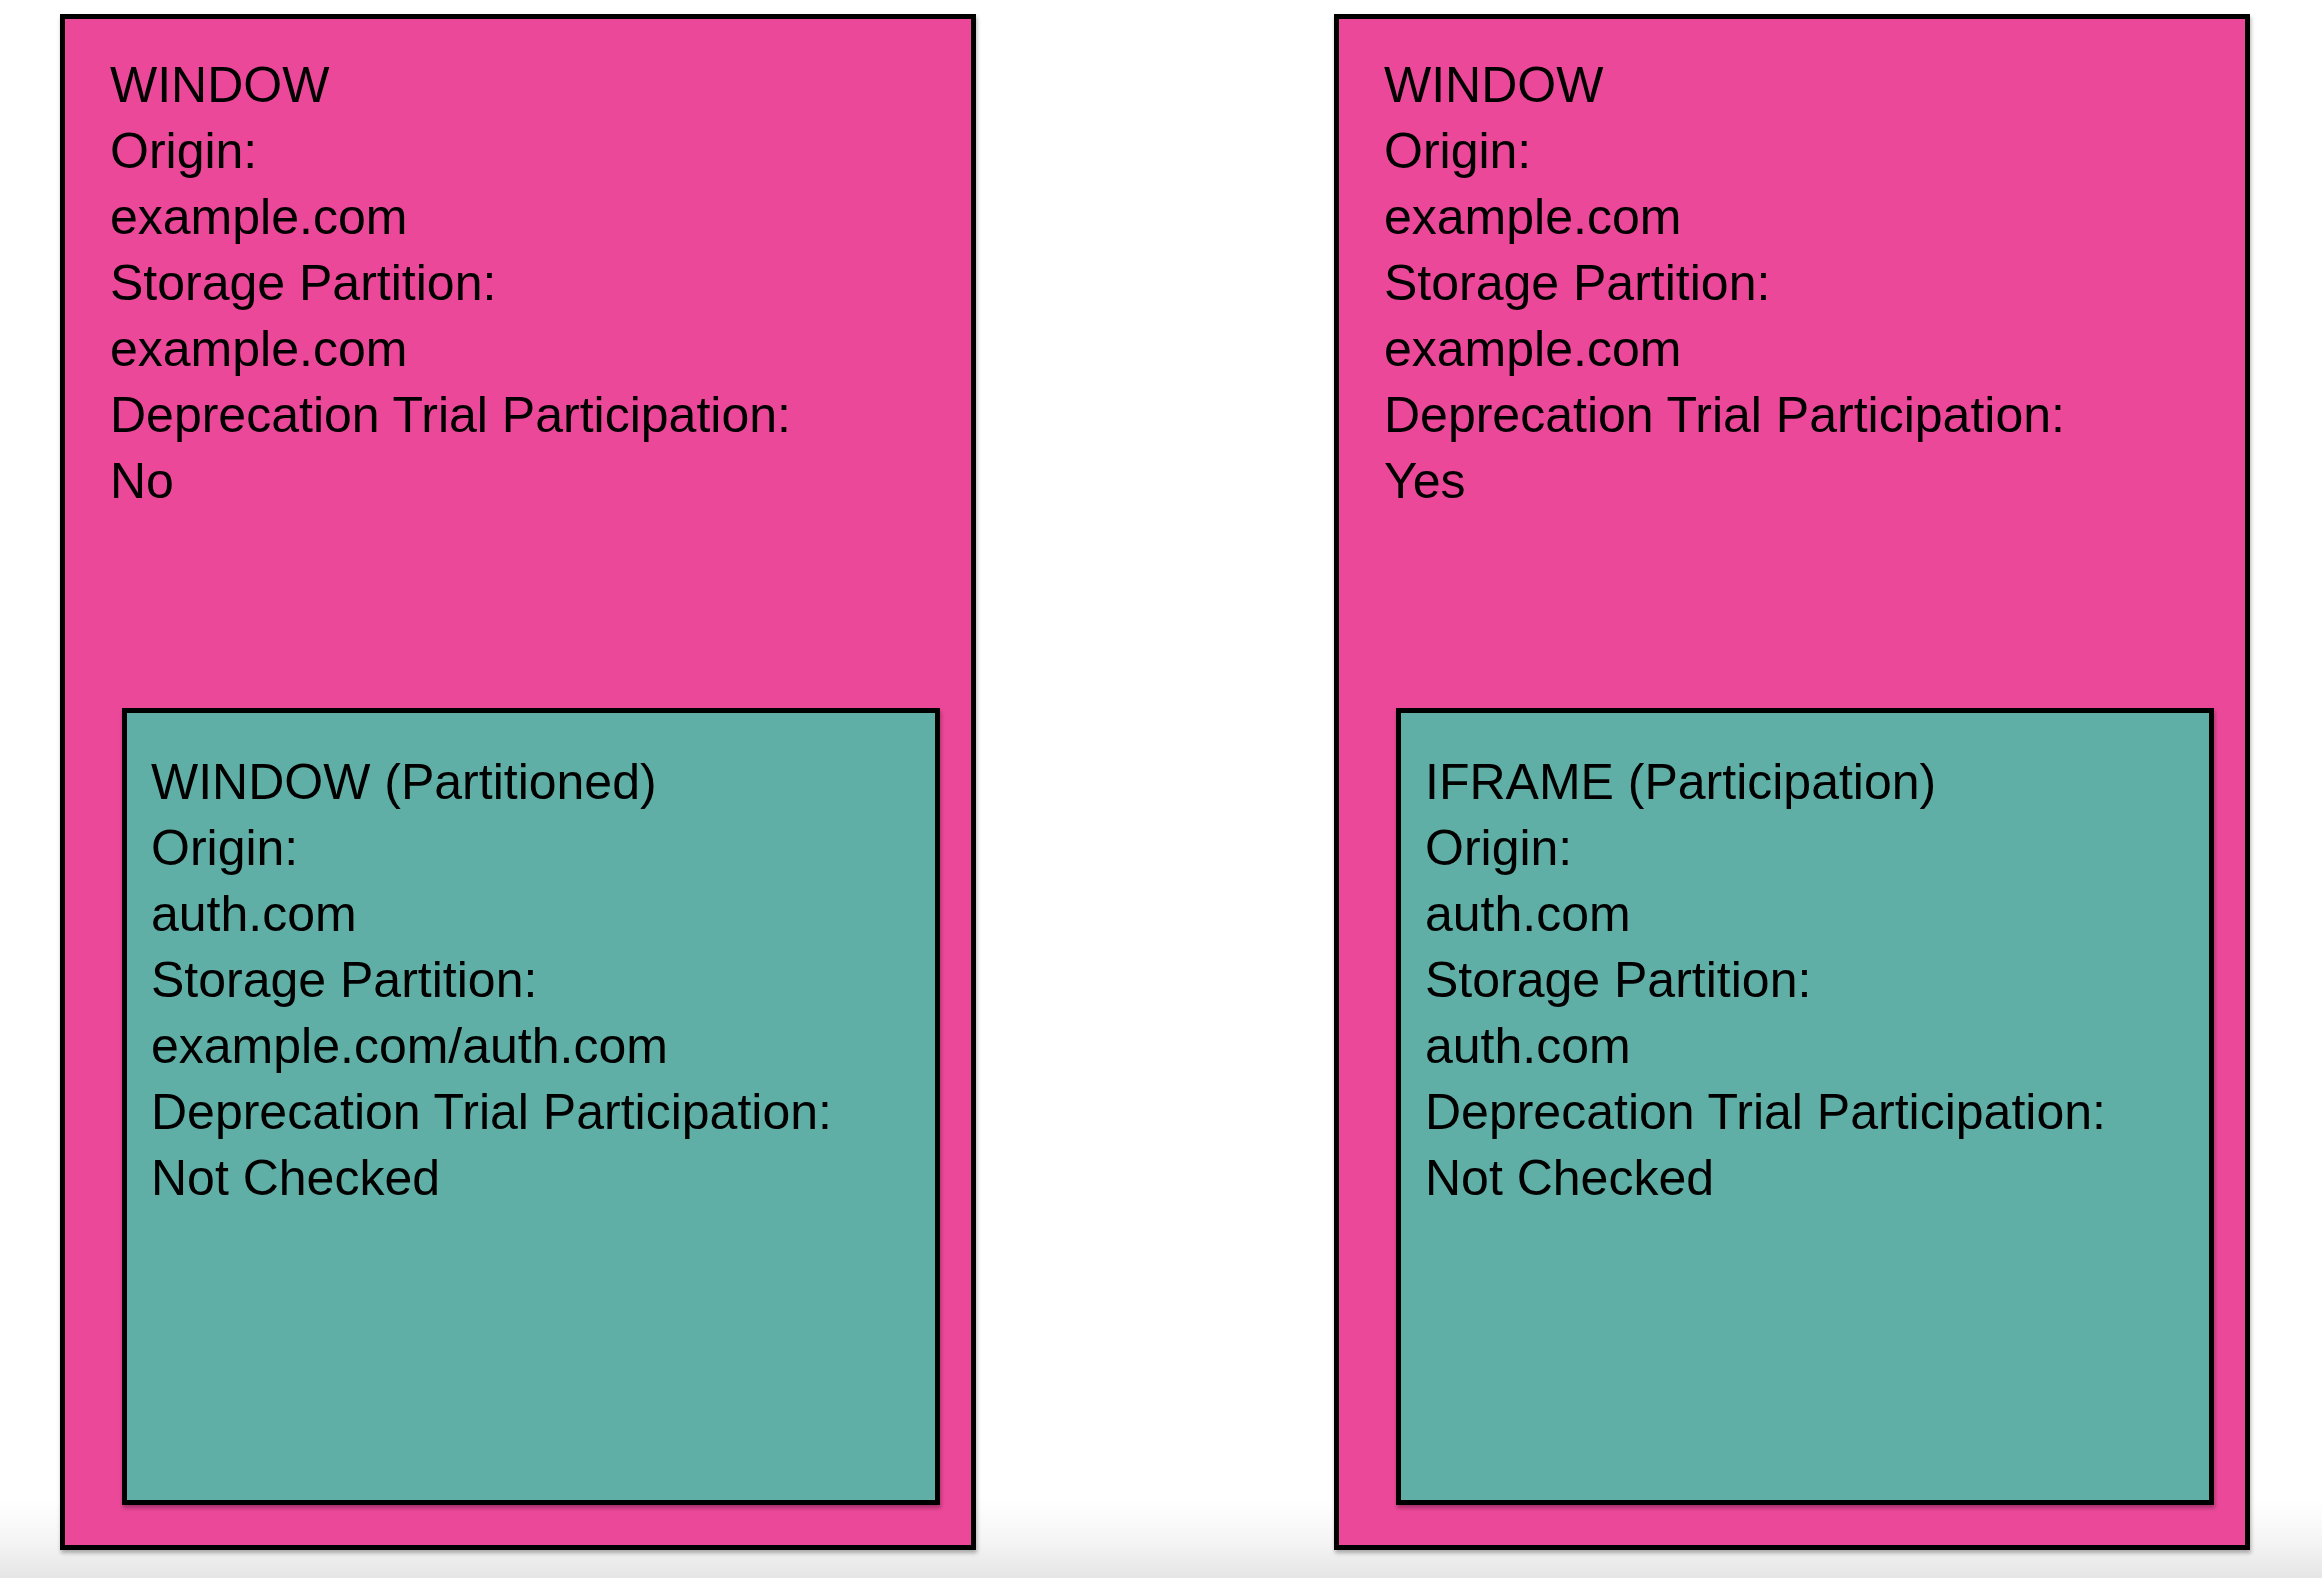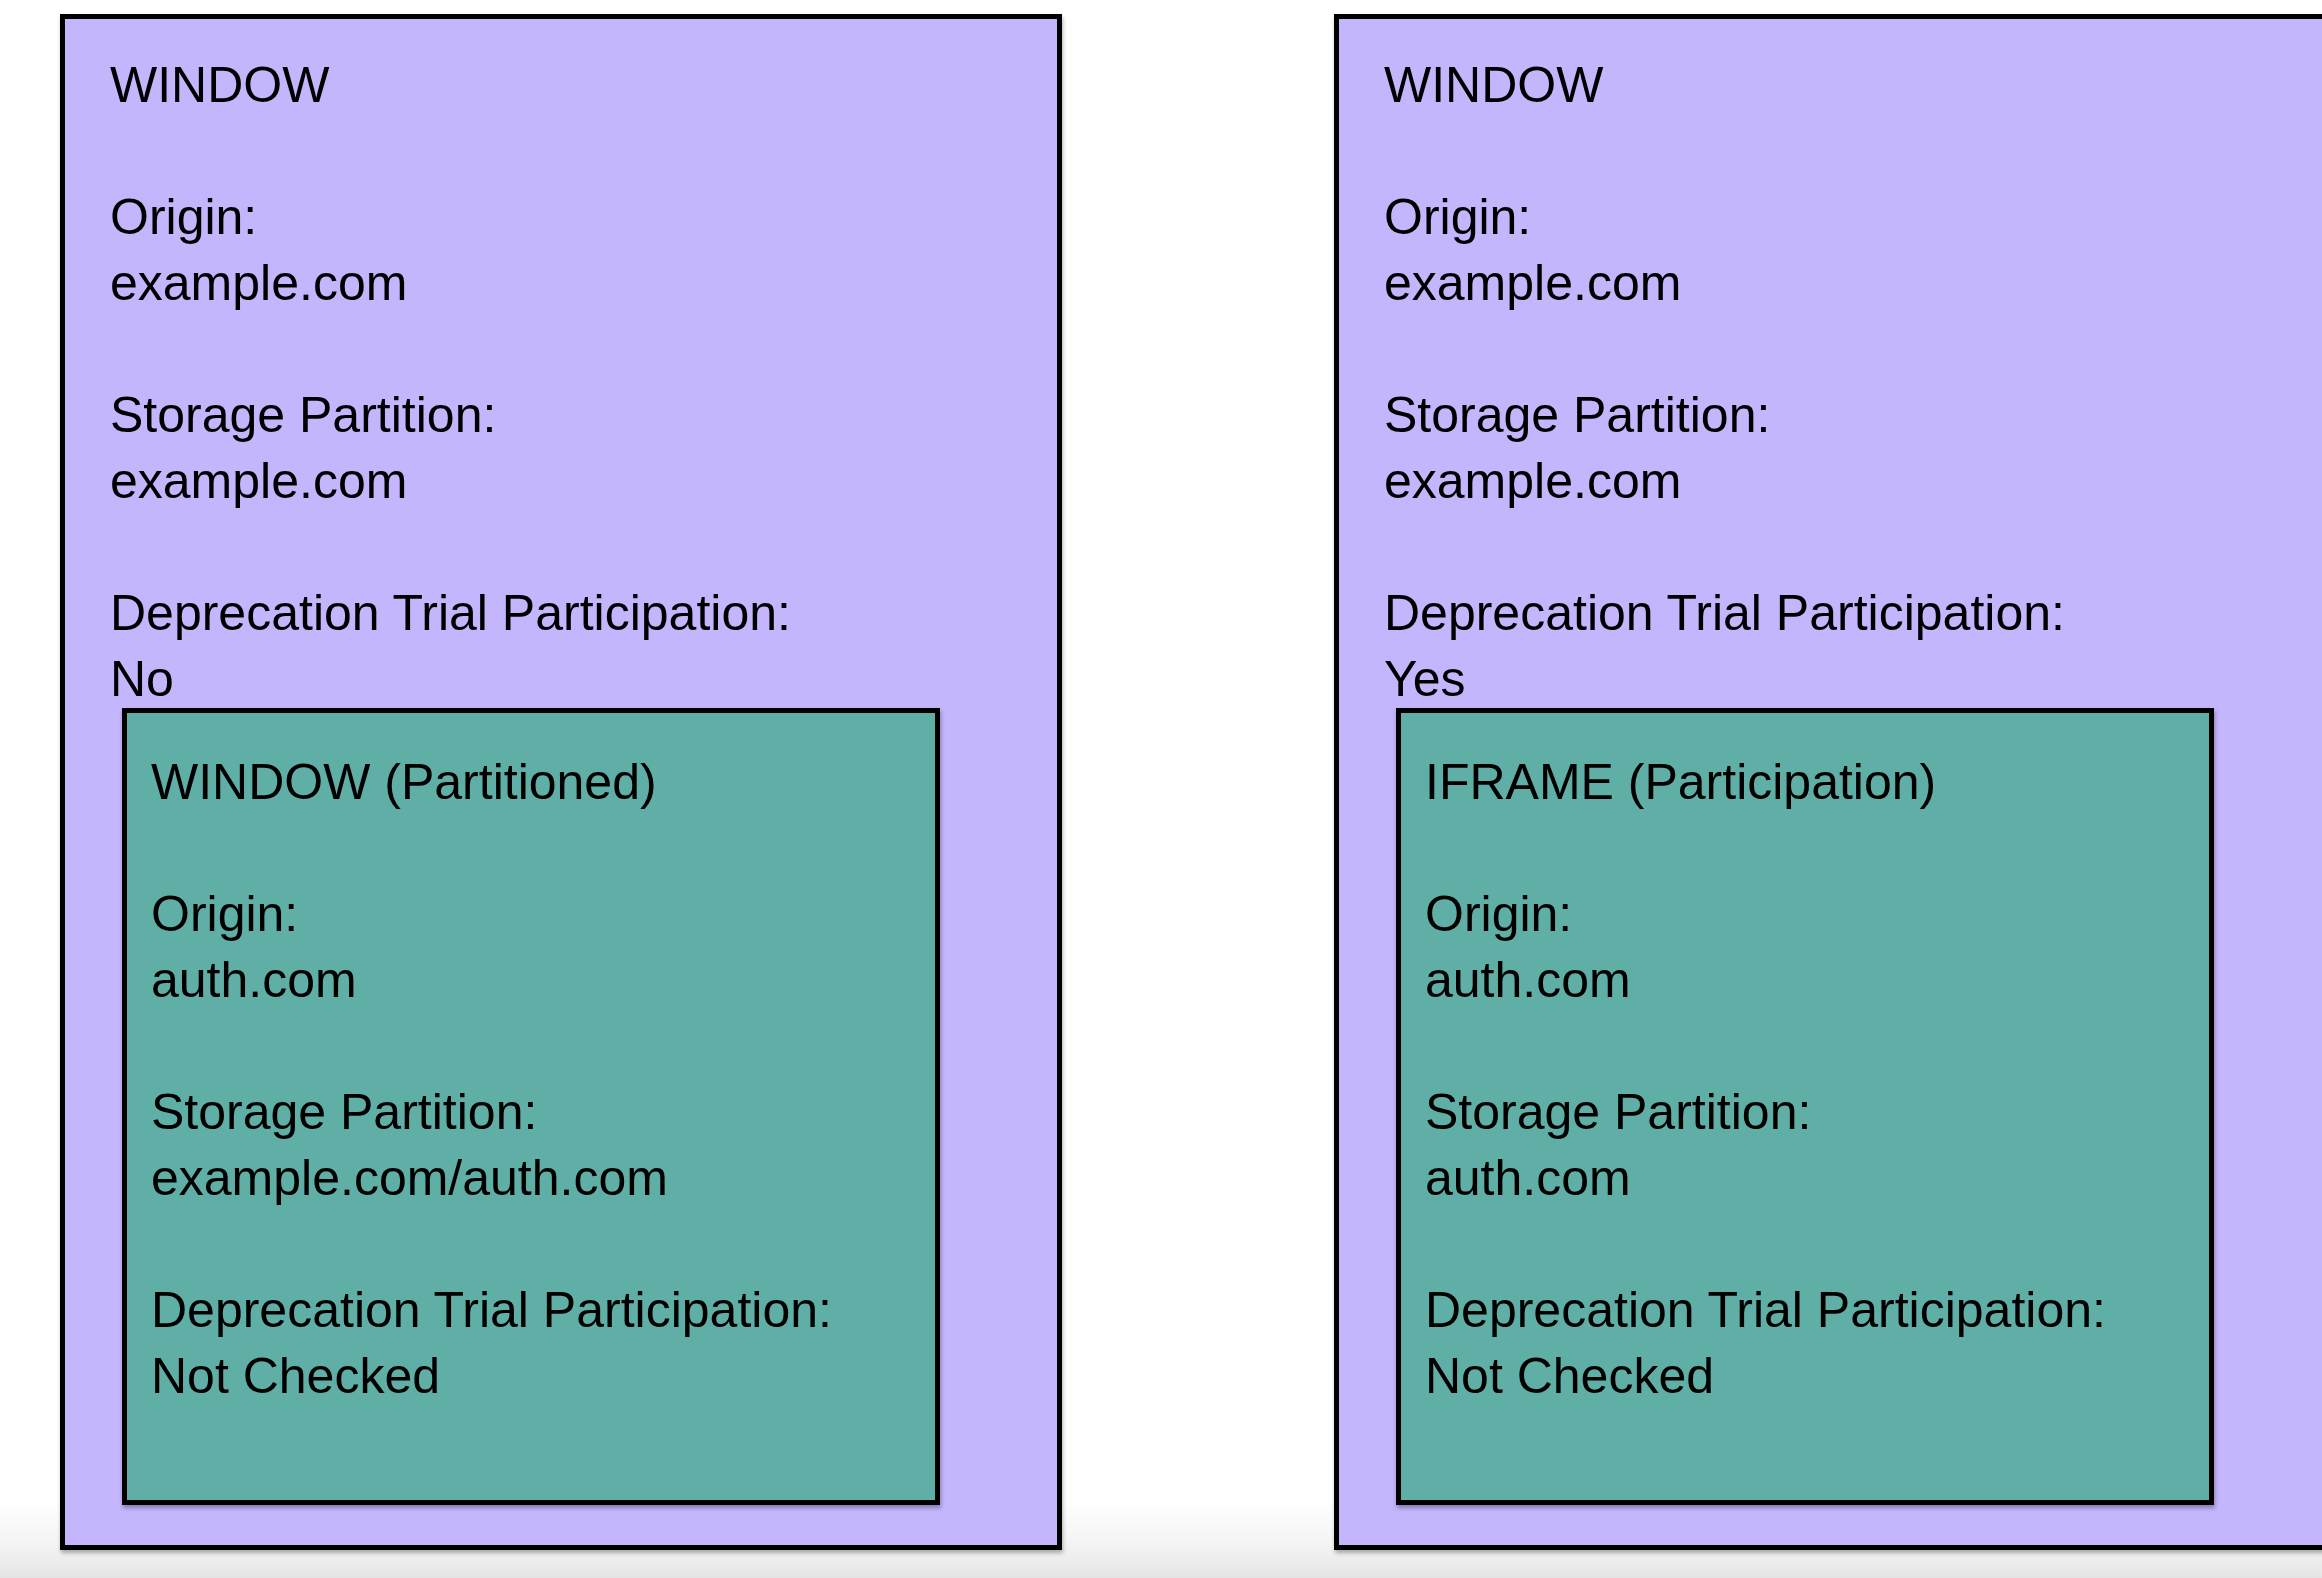--- a/index.html
+++ b/index.html
@@ -19,40 +19,40 @@
     bottom: 0;
     width: 100%;
     height: 78px;
     background: linear-gradient(to bottom, rgba(0,0,0,0) 0%, rgba(0,0,0,0.045) 55%, rgba(0,0,0,0.10) 100%);
     z-index: 0;
   }
 
   .window-box {
     position: absolute;
     top: 14px;
-    width: 1002px;
+    width: 916px;
     height: 1536px;
-    background: #c4b5fd;
+    background: #ec4899;
     border: 5px solid #000000;
     box-sizing: border-box;
     padding: 33px 42px 0 45px;
     box-shadow: 1px 3px 4px rgba(0,0,0,0.30);
     z-index: 1;
   }
   .window-box.left  { left: 60px; }
   .window-box.right { left: 1334px; }
 
   .box-title,
   .line {
     font-size: 50px;
     line-height: 66px;
     white-space: nowrap;
   }
 
-  .field { margin-top: 66px; }
+  .field { }
 
   .bold { font-weight: normal; }
 
   .iframe-box {
     position: absolute;
     left: 57px;
     top: 689px;
     width: 818px;
     height: 797px;
     background: #5fafa7;

